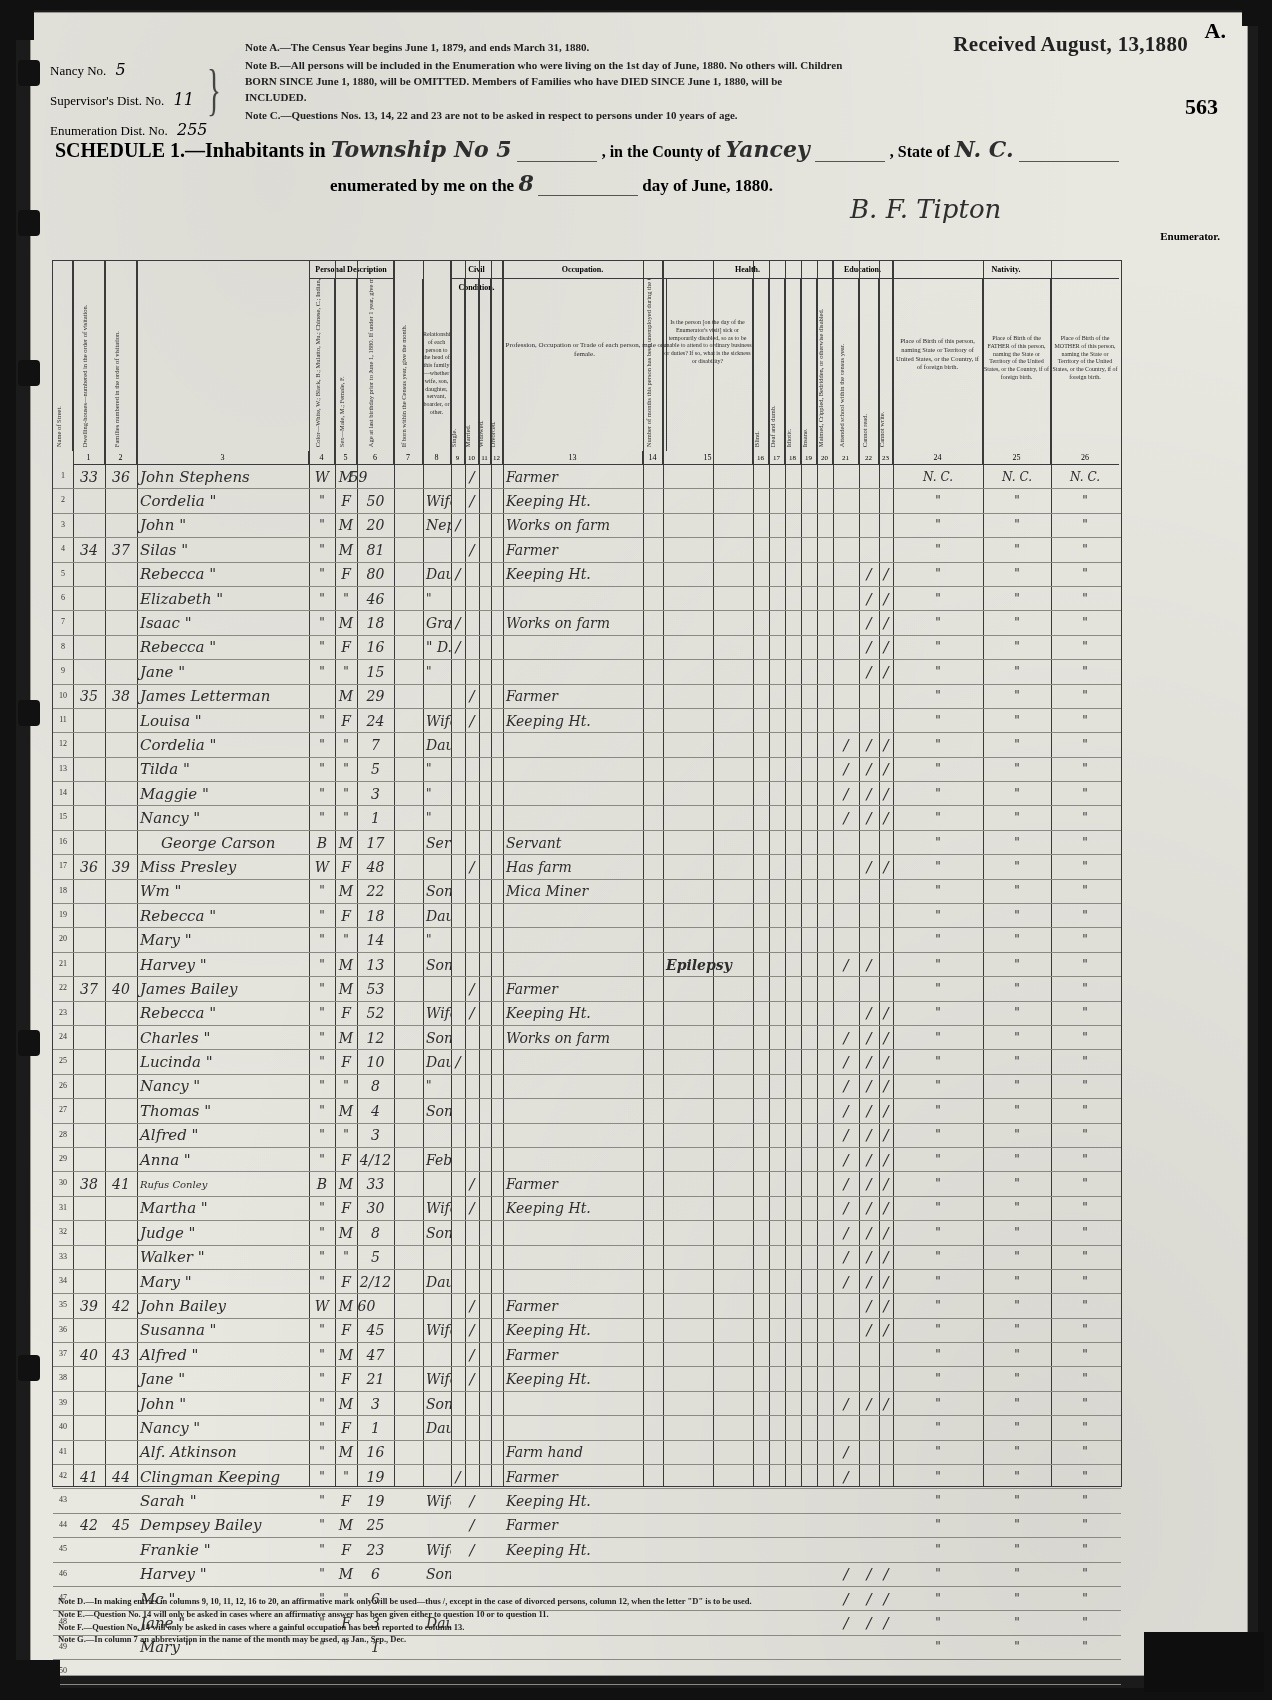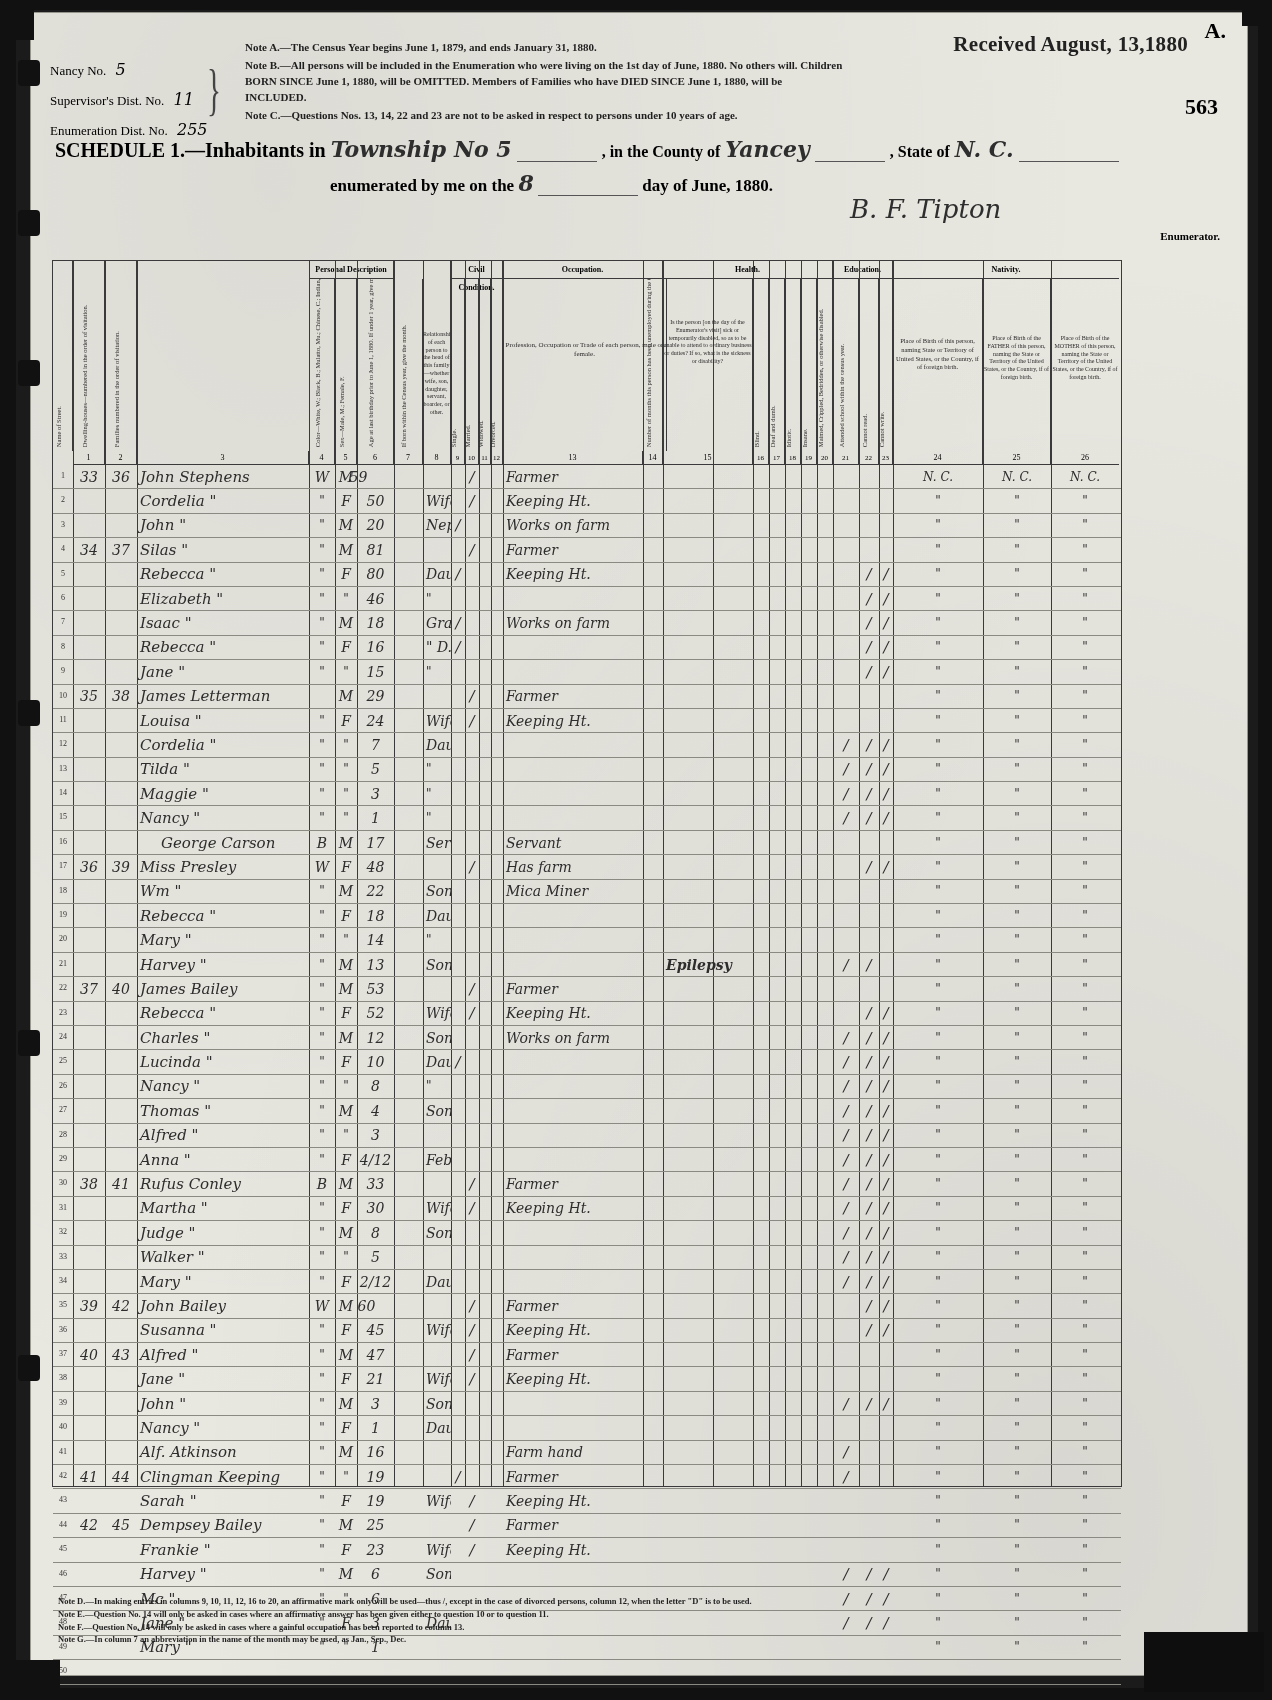--- a/index.html
+++ b/index.html
@@ -101,21 +101,21 @@
         <span class="val">11</span>
       </div>
       <div>
         <span class="lbl">Enumeration Dist. No.</span>
         <span class="val">255</span>
       </div>
     </div>
     <div class="brace">}</div>
 
     <div class="notes">
-      <div class="n">Note A.—The Census Year begins June 1, 1879, and ends January 31, 1880.</div>
+      <div class="n">Note A.—The Census Year begins June 1, 1879, and ends March 31, 1880.</div>
       <div class="n">Note B.—All persons will be included in the Enumeration who were living on the 1st day of June, 1880. No others will. Children BORN SINCE June 1, 1880, will be OMITTED. Members of Families who have DIED SINCE June 1, 1880, will be INCLUDED.</div>
       <div class="n">Note C.—Questions Nos. 13, 14, 22 and 23 are not to be asked in respect to persons under 10 years of age.</div>
     </div>
 
     <div class="stamp-a">A.</div>
     <div class="received">Received August, 13,1880</div>
     <div class="folio">563</div>
 
     <div class="sched">
       <span>SCHEDULE 1.—Inhabitants in</span>
@@ -676,21 +676,21 @@
             <div class="cell c tick" style="left: 806px; width: 20px;">/</div>
             <div class="cell c tick" style="left: 826px; width: 14px;">/</div>
             <div class="cell c dit" style="left: 840px; width: 90px; font-size: 12px;">"</div>
             <div class="cell c dit" style="left: 930px; width: 68px; font-size: 12px;">"</div>
             <div class="cell c dit" style="left: 998px; width: 68px; font-size: 12px;">"</div>
           </div>
           <div class="row">
             <span class="rn left" style="position: absolute; left: 0px; top: 6px;">30</span>
             <div class="cell c" style="left: 20px; width: 32px;">38</div>
             <div class="cell c" style="left: 52px; width: 32px;">41</div>
-            <div class="cell" style="left: 84px; width: 172px; font-size: 15px;">Rufus Conley</div>
+            <div class="cell" style="left: 84px; width: 172px; font-size: 10px;">Rufus Conley</div>
             <div class="cell c" style="left: 256px; width: 26px;">B</div>
             <div class="cell c" style="left: 282px; width: 22px;">M</div>
             <div class="cell c" style="left: 304px; width: 37px;">33</div>
             <div class="cell c tick" style="left: 412px; width: 14px;">/</div>
             <div class="cell" style="left: 450px; width: 140px;">Farmer</div>
             <div class="cell c tick" style="left: 780px; width: 26px;">/</div>
             <div class="cell c tick" style="left: 806px; width: 20px;">/</div>
             <div class="cell c tick" style="left: 826px; width: 14px;">/</div>
             <div class="cell c dit" style="left: 840px; width: 90px; font-size: 12px;">"</div>
             <div class="cell c dit" style="left: 930px; width: 68px; font-size: 12px;">"</div>

